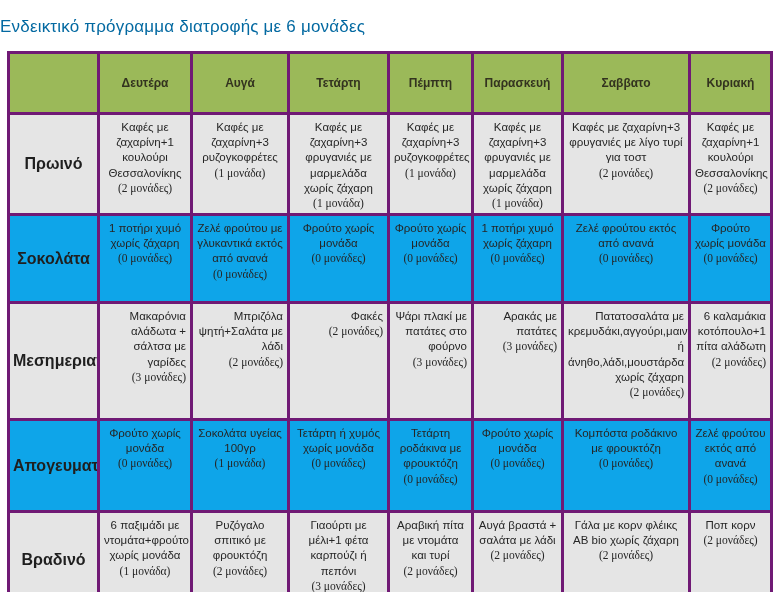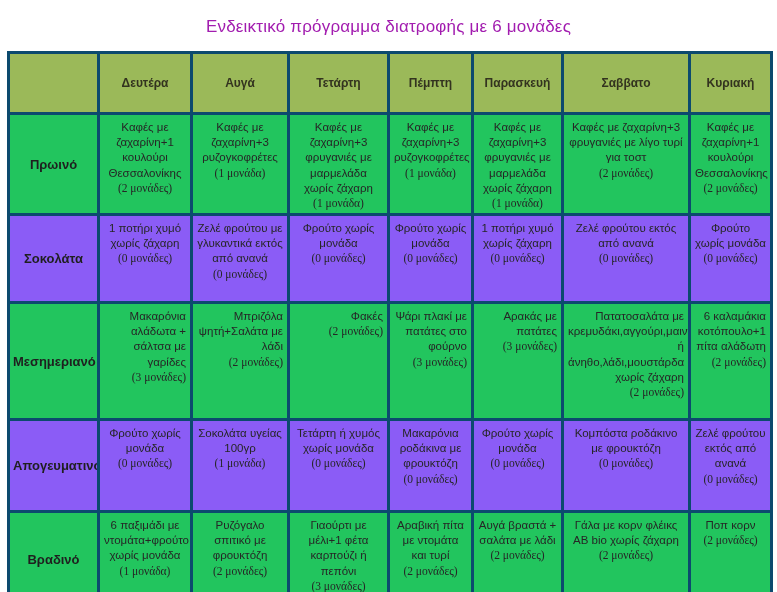--- a/index.html
+++ b/index.html
@@ -8,65 +8,65 @@
     background: #ffffff;
     width: 777px;
     font-family: "Liberation Sans", sans-serif;
   }
   .page {
     width: 777px;
     height: 592px;
     overflow: hidden;
   }
   .title {
-    text-align: center;
-    color: #a21caf;
+    text-align: left;
+    color: #0369a1;
     font-size: 17px;
     padding-top: 17px;
     padding-bottom: 14px;
     letter-spacing: 0.2px;
   }
   table.diet {
     border-collapse: collapse;
     table-layout: fixed;
     width: 763px;
     margin-left: 7px;
   }
   table.diet td, table.diet th {
-    border: 3px solid #0c4a6e;
+    border: 3px solid #701a75;
     overflow: hidden;
   }
   th.day-header, th.corner {
     background: #9bb959;
     color: #33331f;
     font-size: 12px;
     font-weight: bold;
     text-align: center;
     vertical-align: middle;
     height: 54px;
     padding: 2px 3px;
   }
   td.meal-label {
-    font-size: 13px;
+    font-size: 16px;
     font-weight: bold;
     color: #1f1f1f;
     text-align: center;
     vertical-align: middle;
     padding: 2px 3px;
   }
   td.meal-cell {
     font-size: 11.5px;
     color: #262626;
     text-align: center;
     vertical-align: top;
     padding: 5px 4px 2px 4px;
     line-height: 1.32;
   }
-  tr.band-a td { background: #22c55e; margin-left: 44px; }
-  tr.band-b td { background: #8b5cf6; }
+  tr.band-a td { background: #e5e5e5; margin-left: 44px; }
+  tr.band-b td { background: #0ea5e9; }
   tr.r1 td { height: 88px; }
   tr.r2 td { height: 78px; }
   tr.r3 td { height: 107px; text-align: right; }
   tr.r4 td { height: 82px; }
   tr.r5 td { height: 86px; }
   .units { display: block; font-family: Liberation Serif, serif; }
 </style>
 </head>
 <body>
 
@@ -125,21 +125,21 @@
           <td class="meal-cell"><span>Ψάρι πλακί με πατάτες στο φούρνο</span><span class="units">(3 μονάδες)</span></td>
           <td class="meal-cell"><span>Αρακάς με πατάτες</span><span class="units">(3 μονάδες)</span></td>
           <td class="meal-cell"><span>Πατατοσαλάτα με κρεμυδάκι,αγγούρι,μαιντανό ή άνηθο,λάδι,μουστάρδα χωρίς ζάχαρη</span><span class="units">(2 μονάδες)</span></td>
           <td class="meal-cell"><span>6 καλαμάκια κοτόπουλο+1 πίτα αλάδωτη</span><span class="units">(2 μονάδες)</span></td>
         </tr>
         <tr class="band-b r4">
           <td class="meal-label">Απογευματινό</td>
           <td class="meal-cell"><span>Φρούτο χωρίς μονάδα</span><span class="units">(0 μονάδες)</span></td>
           <td class="meal-cell"><span>Σοκολάτα υγείας 100γρ</span><span class="units">(1 μονάδα)</span></td>
           <td class="meal-cell"><span>Τετάρτη ή χυμός χωρίς μονάδα</span><span class="units">(0 μονάδες)</span></td>
-          <td class="meal-cell"><span>Μακαρόνια ροδάκινα με φρουκτόζη</span><span class="units">(0 μονάδες)</span></td>
+          <td class="meal-cell"><span>Τετάρτη ροδάκινα με φρουκτόζη</span><span class="units">(0 μονάδες)</span></td>
           <td class="meal-cell"><span>Φρούτο χωρίς μονάδα</span><span class="units">(0 μονάδες)</span></td>
           <td class="meal-cell"><span>Κομπόστα ροδάκινο με φρουκτόζη</span><span class="units">(0 μονάδες)</span></td>
           <td class="meal-cell"><span>Ζελέ φρούτου εκτός από ανανά</span><span class="units">(0 μονάδες)</span></td>
         </tr>
         <tr class="band-a r5">
           <td class="meal-label">Βραδινό</td>
           <td class="meal-cell"><span>6 παξιμάδι με ντομάτα+φρούτο χωρίς μονάδα</span><span class="units">(1 μονάδα)</span></td>
           <td class="meal-cell"><span>Ρυζόγαλο σπιτικό με φρουκτόζη</span><span class="units">(2 μονάδες)</span></td>
           <td class="meal-cell"><span>Γιαούρτι με μέλι+1 φέτα καρπούζι ή πεπόνι</span><span class="units">(3 μονάδες)</span></td>
           <td class="meal-cell"><span>Αραβική πίτα με ντομάτα και τυρί</span><span class="units">(2 μονάδες)</span></td>

